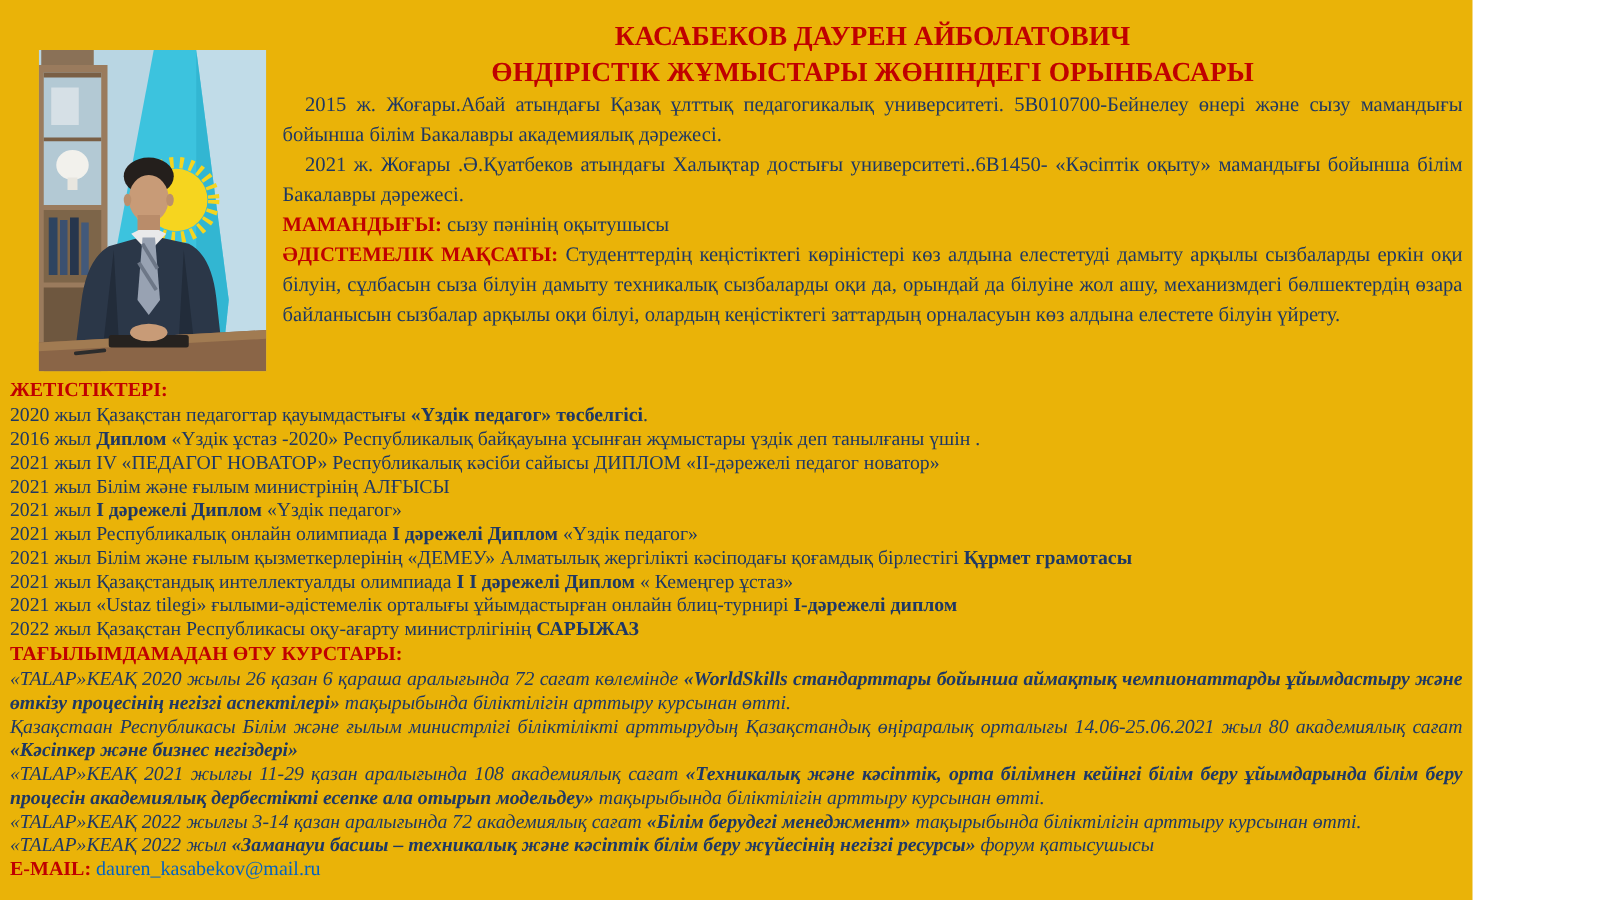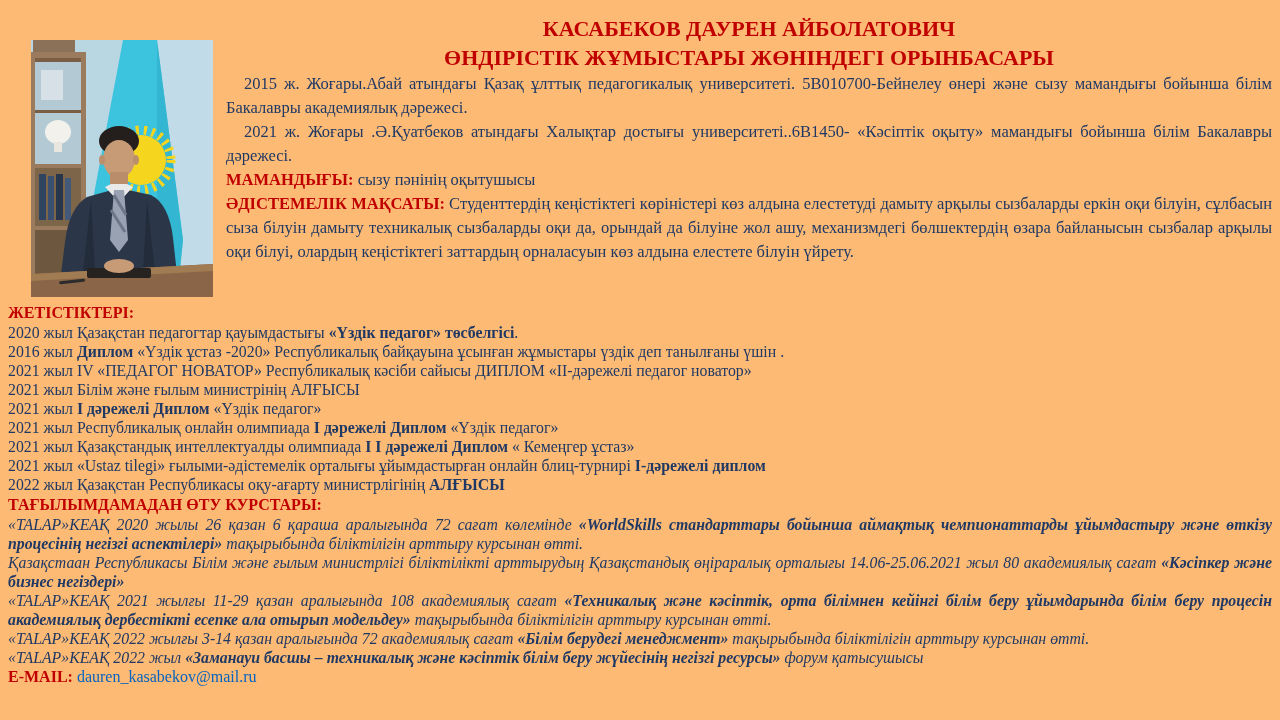--- a/index.html
+++ b/index.html
@@ -1,22 +1,22 @@
 <!DOCTYPE html>
 <html><head>
 <meta charset="utf-8">
 <style>
   html,body{margin:0;padding:0;background:#fff;}
   .page{
     position:relative;
-    width:1280px;height:720px;
+    width:1178px;height:720px;
     box-sizing:border-box;
     padding:0 8px;
     overflow:hidden;
-    background:#fdba74;
+    background:#eab308;
     color:#1f3864;
     font-family:"Liberation Serif","DejaVu Serif",serif;
   }
   .photo{
     float:left;
     width:182px;height:257px;
     margin:40px 13px 6px 23px;
   }
   .photo svg{display:block;width:182px;height:257px;}
   .title{
@@ -128,23 +128,24 @@
   <p class="p meth"><span class="red">ӘДІСТЕМЕЛІК МАҚСАТЫ:</span><span> Студенттердің кеңістіктегі көріністері көз алдына елестетуді дамыту арқылы сызбаларды еркін оқи білуін,  сұлбасын сыза білуін дамыту техникалық сызбаларды оқи да, орындай да білуіне жол ашу, механизмдегі бөлшектердің өзара байланысын сызбалар арқылы оқи білуі,  олардың кеңістіктегі  заттардың орналасуын көз алдына елестете  білуін  үйрету.</span></p>
 
   <div class="section-head">ЖЕТІСТІКТЕРІ:</div>
   <div class="rows achievements">
       <div class="row"><span>2020 жыл Қазақстан педагогтар қауымдастығы </span><b>«Үздік педагог» төсбелгісі</b><span>.</span></div>
       <div class="row"><span>2016 жыл </span><b>Диплом</b><span>  «Үздік ұстаз -2020»  Республикалық байқауына ұсынған жұмыстары үздік деп танылғаны үшін .</span></div>
       <div class="row"><span>2021 жыл IV «ПЕДАГОГ  НОВАТОР» Республикалық кәсіби  сайысы ДИПЛОМ «ІІ-дәрежелі  педагог новатор»</span></div>
       <div class="row"><span>2021 жыл Білім  және ғылым министрінің АЛҒЫСЫ</span></div>
       <div class="row"><span>2021 жыл </span><b>І дәрежелі Диплом</b><span> «Үздік  педагог»</span></div>
       <div class="row"><span>2021 жыл Республикалық онлайн олимпиада </span><b>І дәрежелі Диплом</b><span> «Үздік  педагог»</span></div>
+      <div class="row"><span>2021 жыл Білім  және ғылым қызметкерлерінің  «ДЕМЕУ»  Алматылық жергілікті  кәсіподағы  қоғамдық бірлестігі  </span><b>Құрмет грамотасы</b></div>
       <div class="row"><span>2021 жыл Қазақстандық интеллектуалды олимпиада </span><b>І І дәрежелі Диплом</b><span> « Кемеңгер ұстаз»</span></div>
       <div class="row"><span>2021 жыл «Ustaz tilegi»  ғылыми-әдістемелік  орталығы ұйымдастырған онлайн блиц-турнирі  </span><b>І-дәрежелі диплом</b></div>
-      <div class="row"><span>2022 жыл Қазақстан Республикасы оқу-ағарту министрлігінің  </span><b>АЛҒЫСЫ</b></div>
+      <div class="row"><span>2022 жыл Қазақстан Республикасы оқу-ағарту министрлігінің  </span><b>САРЫЖАЗ</b></div>
     </div>
 
   <div class="section-head">ТАҒЫЛЫМДАМАДАН ӨТУ КУРСТАРЫ:</div>
   <div class="rows courses">
       <div class="row"><span>«TALAP»КЕАҚ  2020 жылы 26 қазан 6 қараша аралығында 72 сағат көлемінде  </span><b>«WorldSkills  стандарттары бойынша аймақтық чемпионаттарды ұйымдастыру және өткізу процесінің негізгі аспектілері»</b><span> тақырыбында біліктілігін  арттыру курсынан өтті.</span></div>
       <div class="row"><span>Қазақстаан Республикасы Білім  және ғылым министрлігі біліктілікті  арттырудың Қазақстандық өңіраралық орталығы 14.06-25.06.2021 жыл 80 академиялық сағат </span><b>«Кәсіпкер және бизнес негіздері»</b></div>
       <div class="row"><span>«TALAP»КЕАҚ  2021 жылғы 11-29 қазан аралығында 108 академиялық  сағат </span><b>«Техникалық және кәсіптік, орта білімнен кейінгі білім беру ұйымдарында білім беру процесін академиялық дербестікті есепке ала отырып модельдеу»</b><span> тақырыбында біліктілігін  арттыру курсынан өтті.</span></div>
       <div class="row"><span> «TALAP»КЕАҚ  2022 жылғы 3-14 қазан аралығында 72 академиялық  сағат   </span><b>«Білім берудегі менеджмент»</b><span> тақырыбында біліктілігін  арттыру курсынан өтті.</span></div>
       <div class="row"><span> «TALAP»КЕАҚ  2022 жыл </span><b>«Заманауи басшы – техникалық және кәсіптік білім беру жүйесінің негізгі ресурсы»</b><span> форум  қатысушысы</span></div>
     </div>

